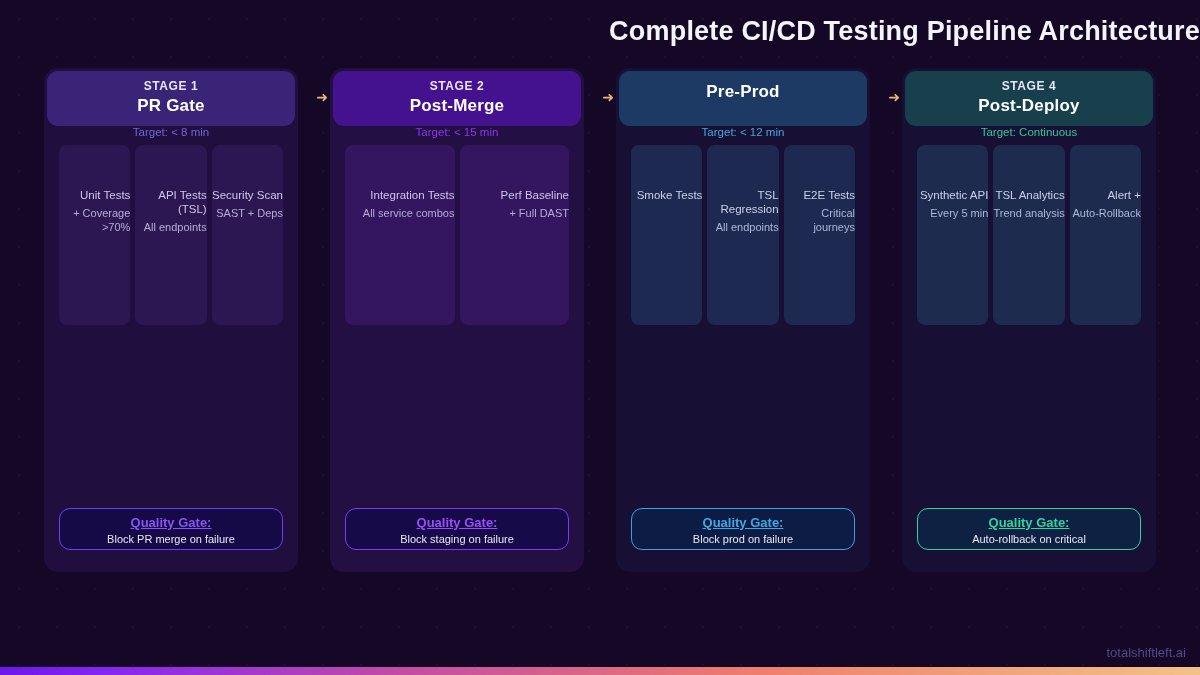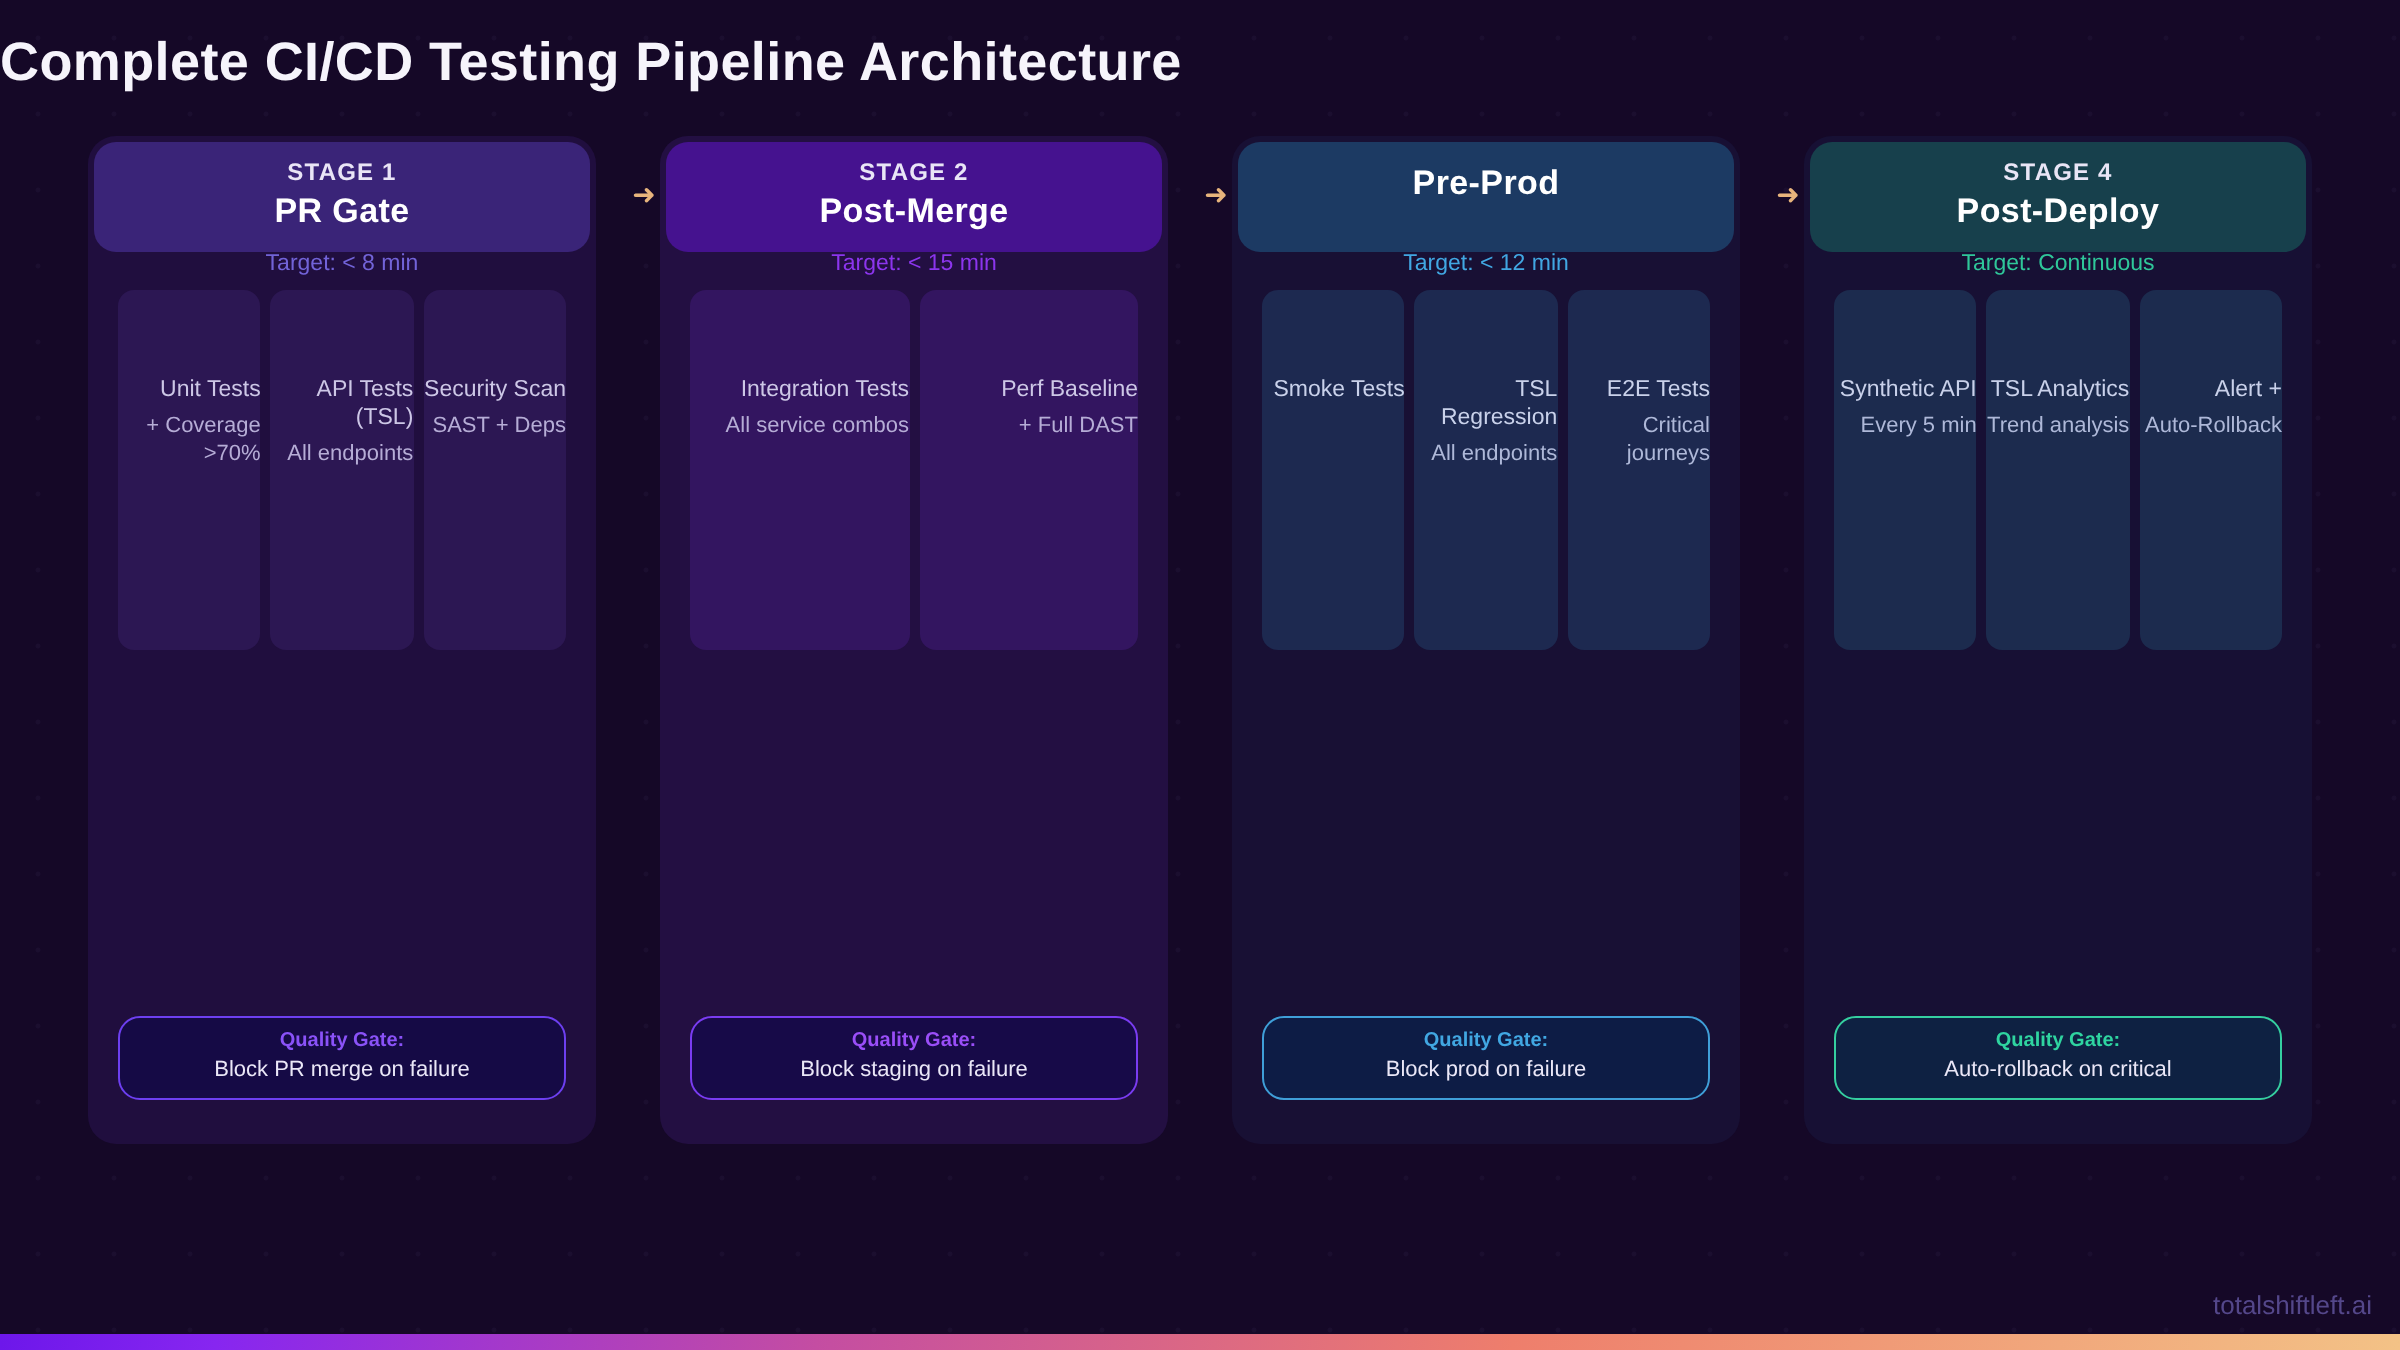--- a/index.html
+++ b/index.html
@@ -14,21 +14,21 @@
   .page {
     position: relative;
     width: 1200px;
     height: 675px;
     background-color: #150827;
     background-image: radial-gradient(rgba(170,150,230,0.045) 1px, transparent 1.4px);
     background-size: 38px 38px;
   }
   .title {
     padding-top: 16px;
-    text-align: left;
+    text-align: right;
     color: #f6f4fb;
     font-size: 27px;
     font-weight: bold;
     letter-spacing: 0.2px;
   }
   .pipeline {
     display: flex;
     gap: 32px;
     margin: 21px 44px 0 44px;
     height: 504px;
@@ -114,23 +114,24 @@
     right: 15px;
     height: 42px;
     background: var(--gate-bg);
     border: 1.5px solid var(--gate-border);
     border-radius: 11px;
     box-sizing: border-box;
     text-align: center;
     padding-top: 6px;
   }
   .gate-label {
-    font-size: 10px;
+    font-size: 13px;
     font-weight: bold;
     color: var(--gate-label);
+    text-decoration: underline;
   }
   .gate-text {
     margin-top: 3px;
     font-size: 11px;
     color: #eae7f7;
   }
   .watermark {
     position: absolute;
     right: 14px;
     bottom: 15px;

